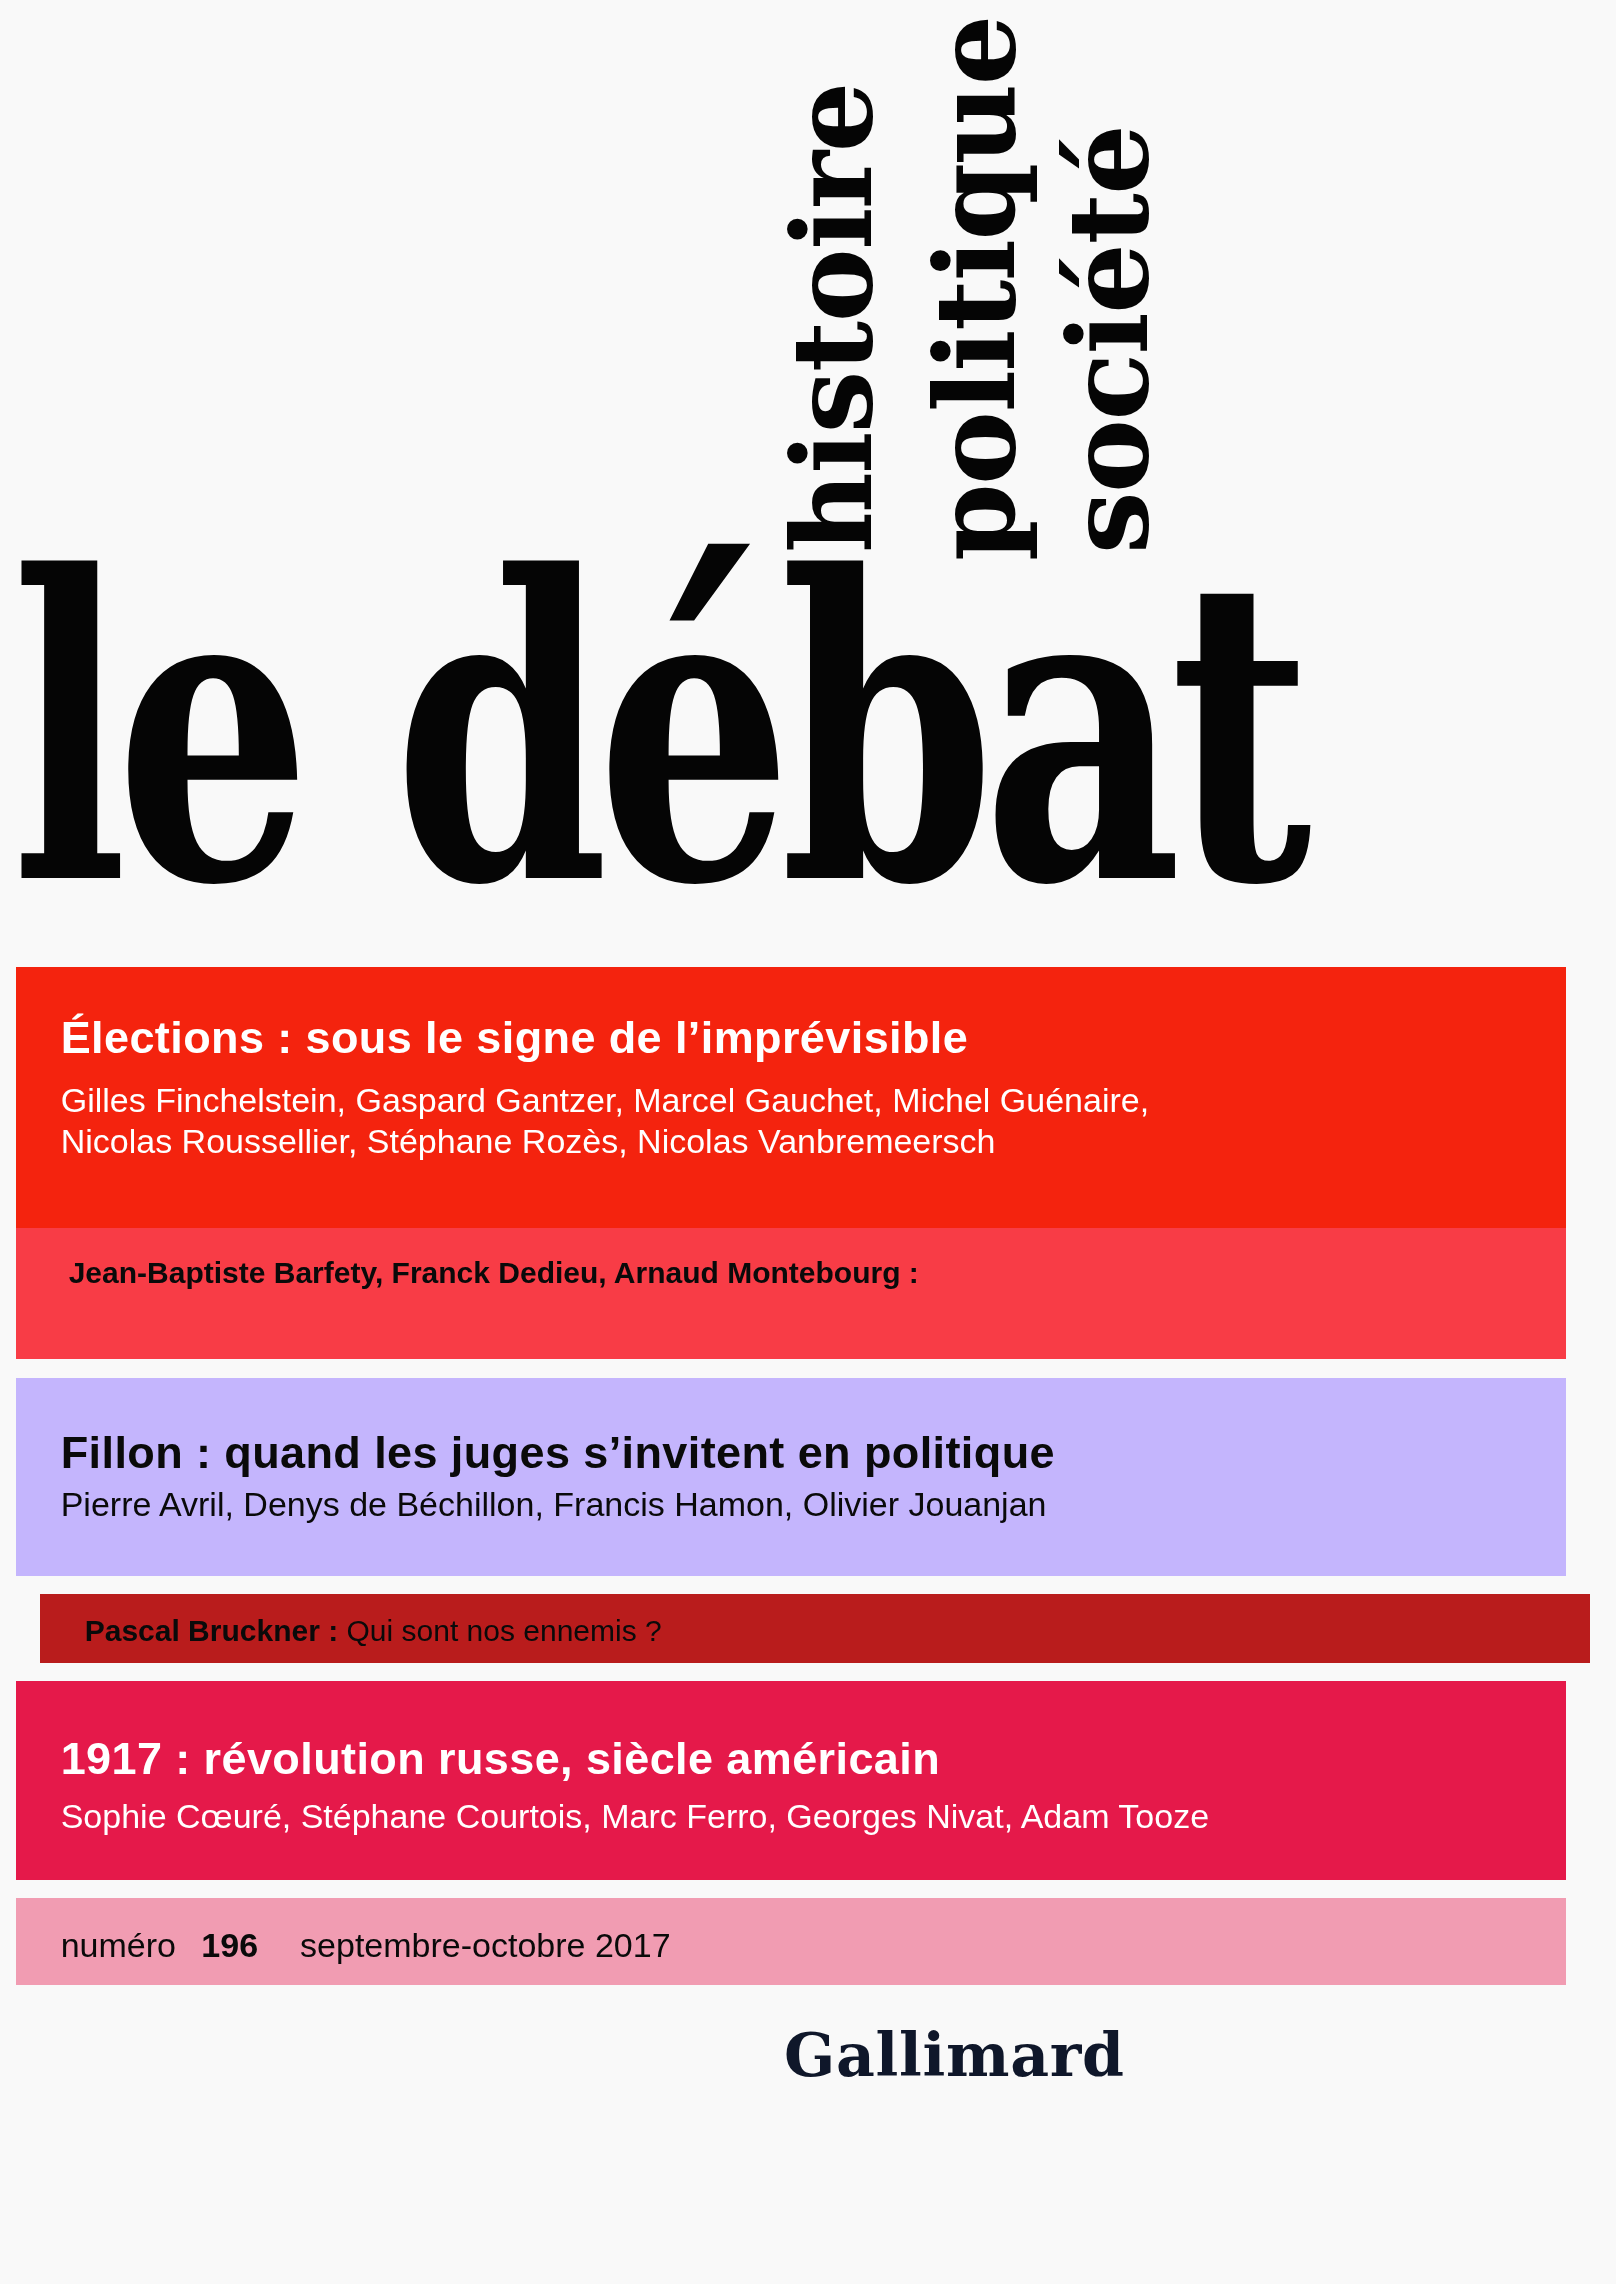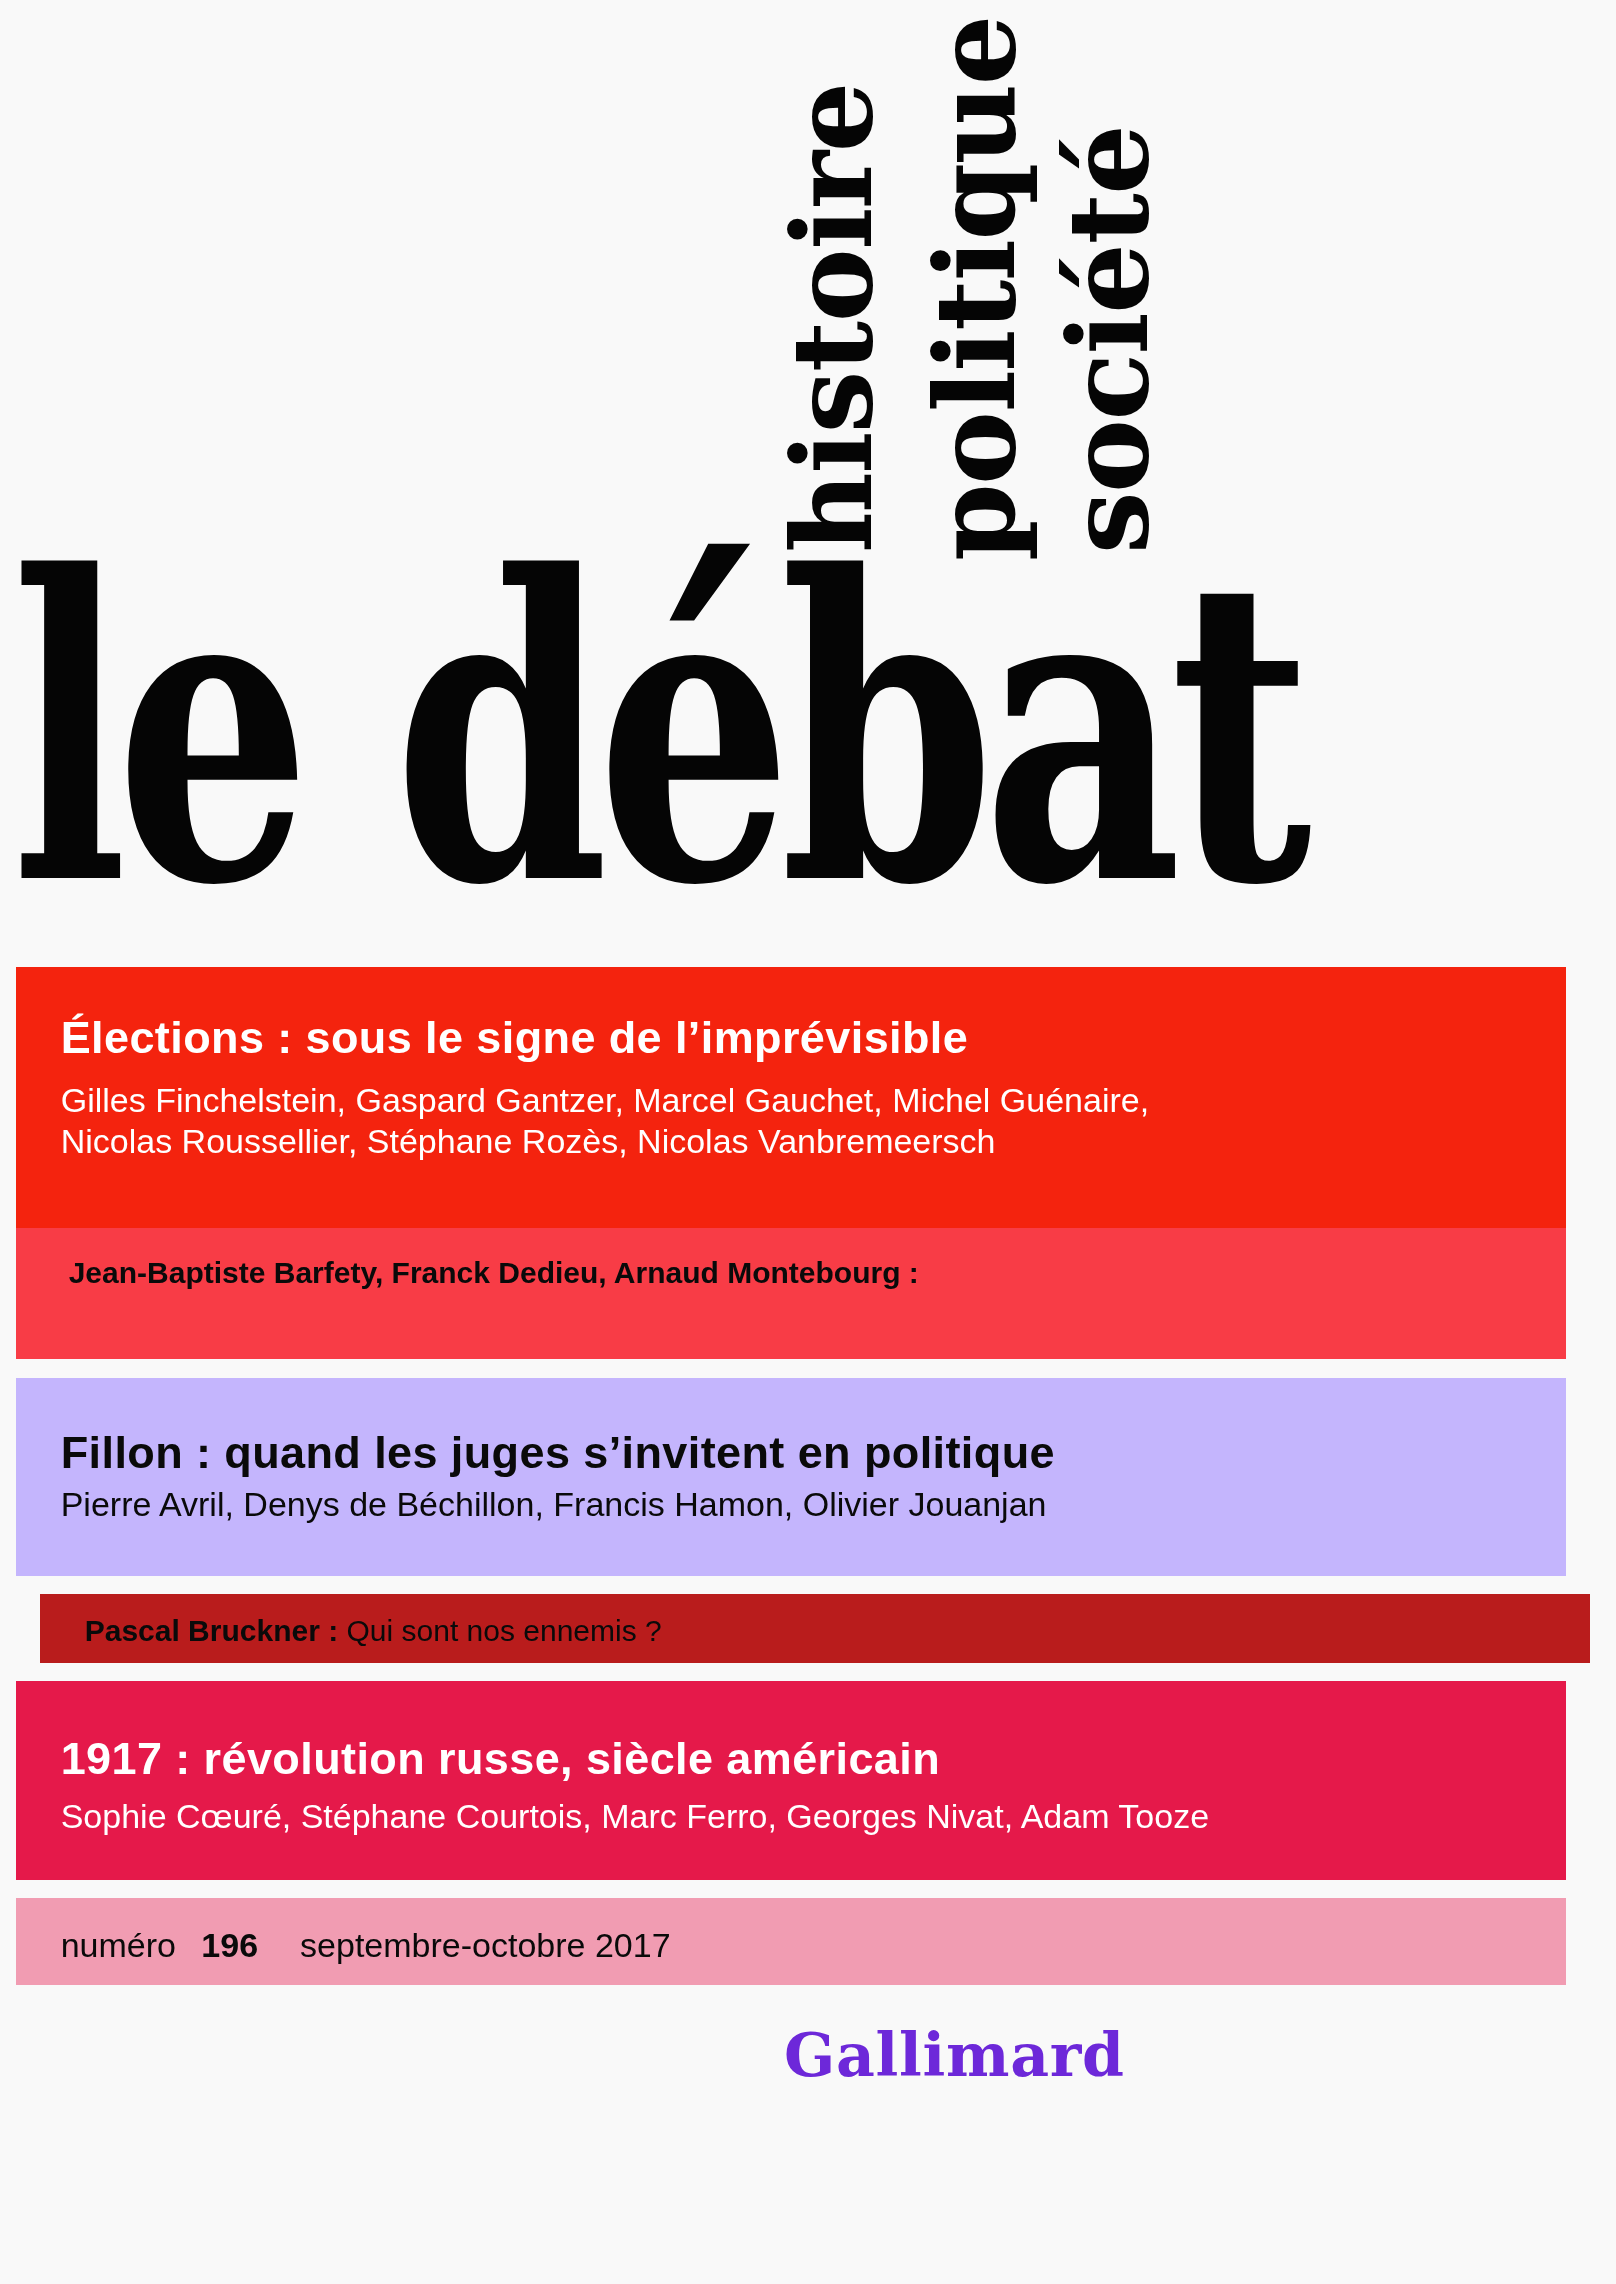--- a/index.html
+++ b/index.html
@@ -60,21 +60,21 @@
   .names-sm { font-size: 30px; }
   .bold-sm { font-size: 30px; font-weight: bold; margin-left: 8px; }
 
   .issue .num-label, .issue .num-value, .issue .date { display: inline-block; }
   .issue .num-value { font-weight: bold; margin: 0 42px 0 25.4px; }
 
   .publisher {
     position: absolute; left: 784px; top: 2025px;
     font-family: "DejaVu Serif", serif; font-weight: bold;
     font-size: 60px; line-height: 1; letter-spacing: 0.7px;
-    color: #6d28d9;
+    color: #0f172a;
   }
 </style>
 </head>
 <body>
 
 <div class="vword" style="left:777px; top:553px;">histoire</div>
 <div class="vword" style="left:920px; top:561px;">politique</div>
 <div class="vword" style="left:1053px; top:554px;">société</div>
 
 <div class="masthead">le débat</div>

